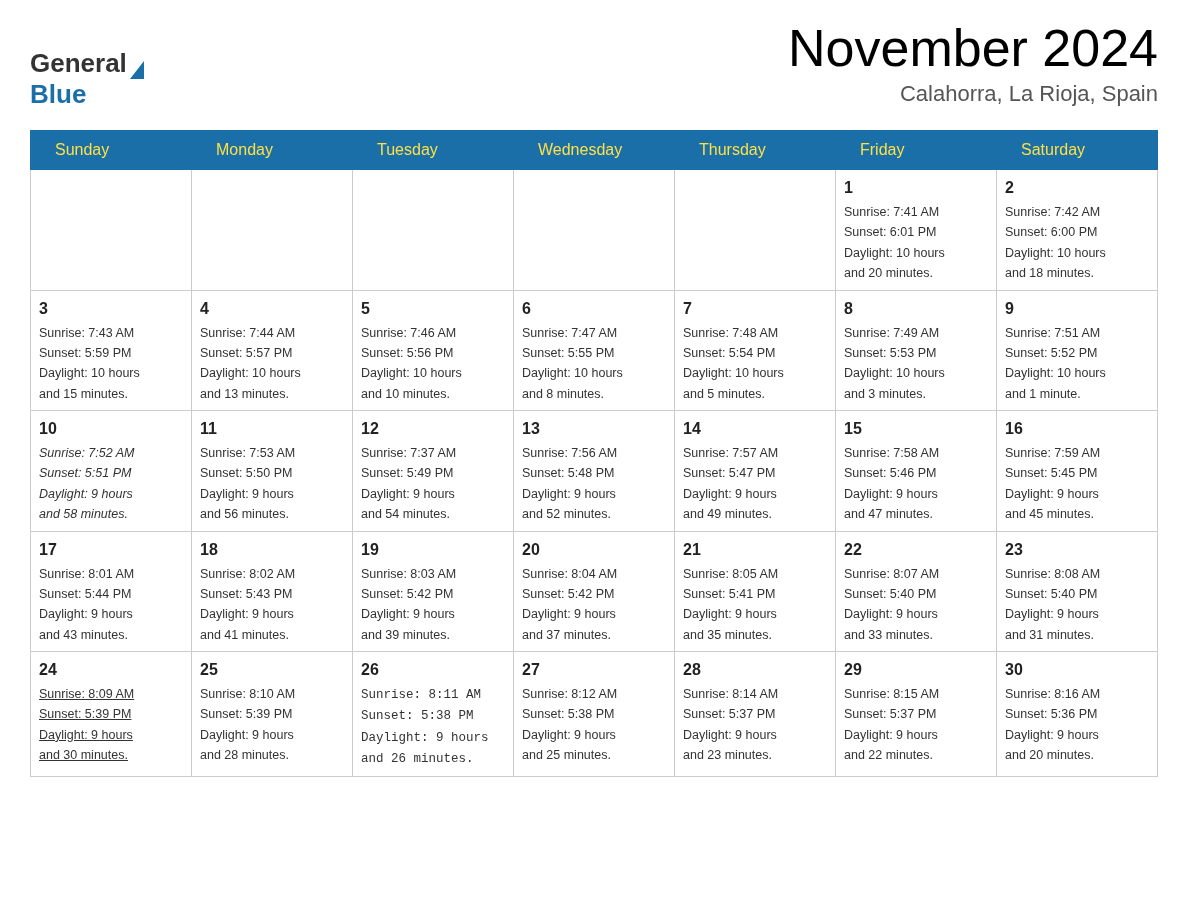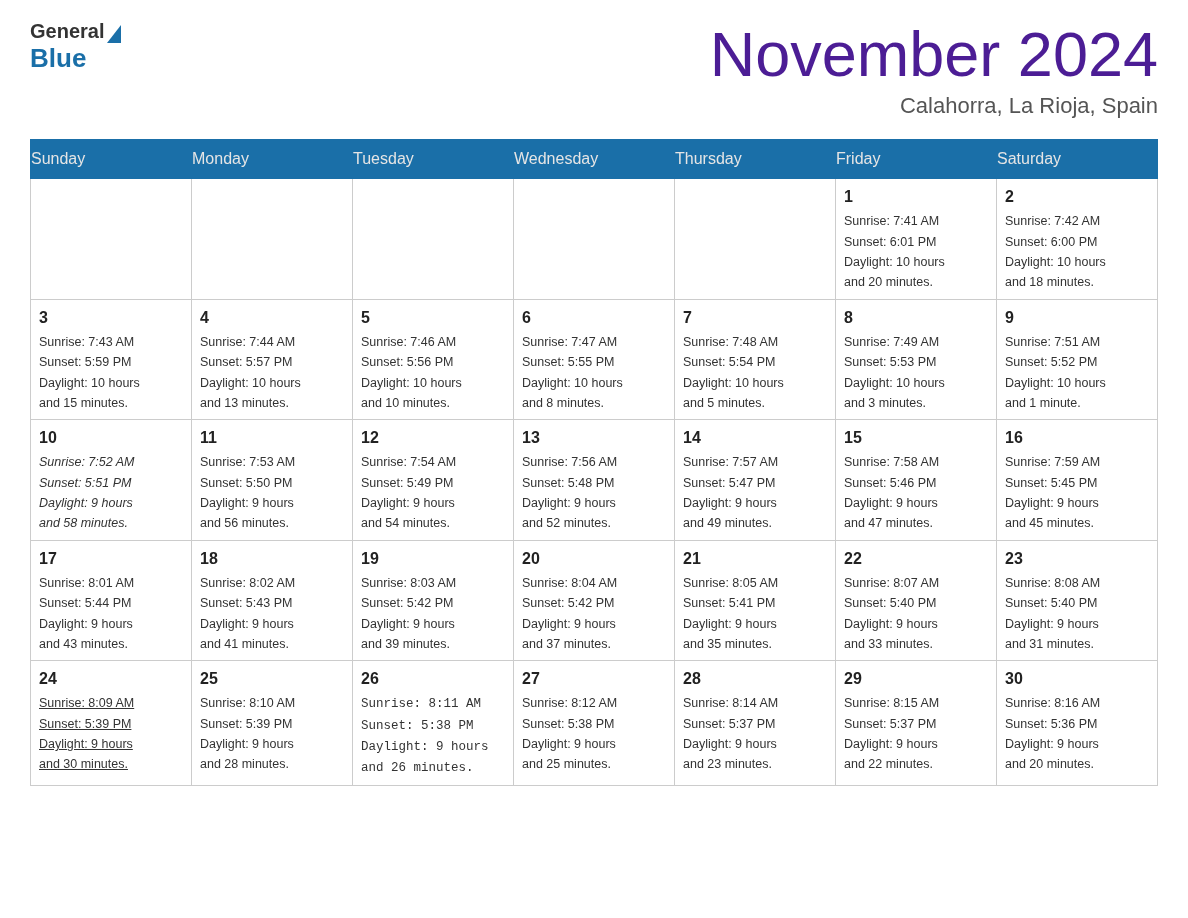--- a/index.html
+++ b/index.html
@@ -10,23 +10,24 @@
       width: 1188px;
       min-height: 918px;
     }
     .header-area {
       display: flex;
       justify-content: space-between;
       align-items: flex-start;
       margin-bottom: 20px;
     }
     .logo-text-general {
-      font-size: 20px;
+      font-size: 26px;
       font-weight: bold;
       color: #333;
+      margin-top: 28px;
     }
     .logo-text-blue {
       font-size: 26px;
       font-weight: bold;
       color: #1a6fa8;
     }
     .logo-triangle {
       width: 0;
       height: 0;
       border-left: 14px solid transparent;
@@ -40,41 +41,41 @@
       align-items: flex-start;
     }
     .logo-top-row {
       display: flex;
       align-items: flex-end;
     }
     .title-area {
       text-align: right;
     }
     .month-title {
-      font-size: 63px;
+      font-size: 52px;
       font-weight: 300;
-      color: #4c1d95;
+      color: #000000;
       line-height: 1.1;
     }
     .location-title {
       font-size: 22px;
       color: #555;
       margin-top: 4px;
     }
     table {
       width: 100%;
       border-collapse: collapse;
       table-layout: fixed;
     }
     thead tr th {
       background-color: #1a6fa8;
-      color: #e5e5e5;
+      color: #fde047;
       font-size: 16px;
       font-weight: normal;
-      padding: 10px 0;
+      padding: 10px 24px;
       text-align: left;
       border: 1px solid #1a6fa8;
     }
     tbody tr td {
       border: 1px solid #ccc;
       vertical-align: top;
       padding: 6px 8px;
       height: 110px;
       font-size: 13px;
       color: #333;
@@ -173,21 +174,21 @@
       </tr>
       <tr>
         <td><span class="day-number">10</span><span class="day-info" style="white-space: pre-line; font-style: italic;">Sunrise: 7:52 AM
 Sunset: 5:51 PM
 Daylight: 9 hours
 and 58 minutes.</span></td>
         <td><span class="day-number">11</span><span class="day-info" style="white-space: pre-line;">Sunrise: 7:53 AM
 Sunset: 5:50 PM
 Daylight: 9 hours
 and 56 minutes.</span></td>
-        <td><span class="day-number">12</span><span class="day-info" style="white-space: pre-line;">Sunrise: 7:54 AM
+        <td><span class="day-number">12</span><span class="day-info" style="white-space: pre-line;">Sunrise: 7:37 AM
 Sunset: 5:49 PM
 Daylight: 9 hours
 and 54 minutes.</span></td>
         <td><span class="day-number">13</span><span class="day-info" style="white-space: pre-line;">Sunrise: 7:56 AM
 Sunset: 5:48 PM
 Daylight: 9 hours
 and 52 minutes.</span></td>
         <td><span class="day-number">14</span><span class="day-info" style="white-space: pre-line;">Sunrise: 7:57 AM
 Sunset: 5:47 PM
 Daylight: 9 hours

